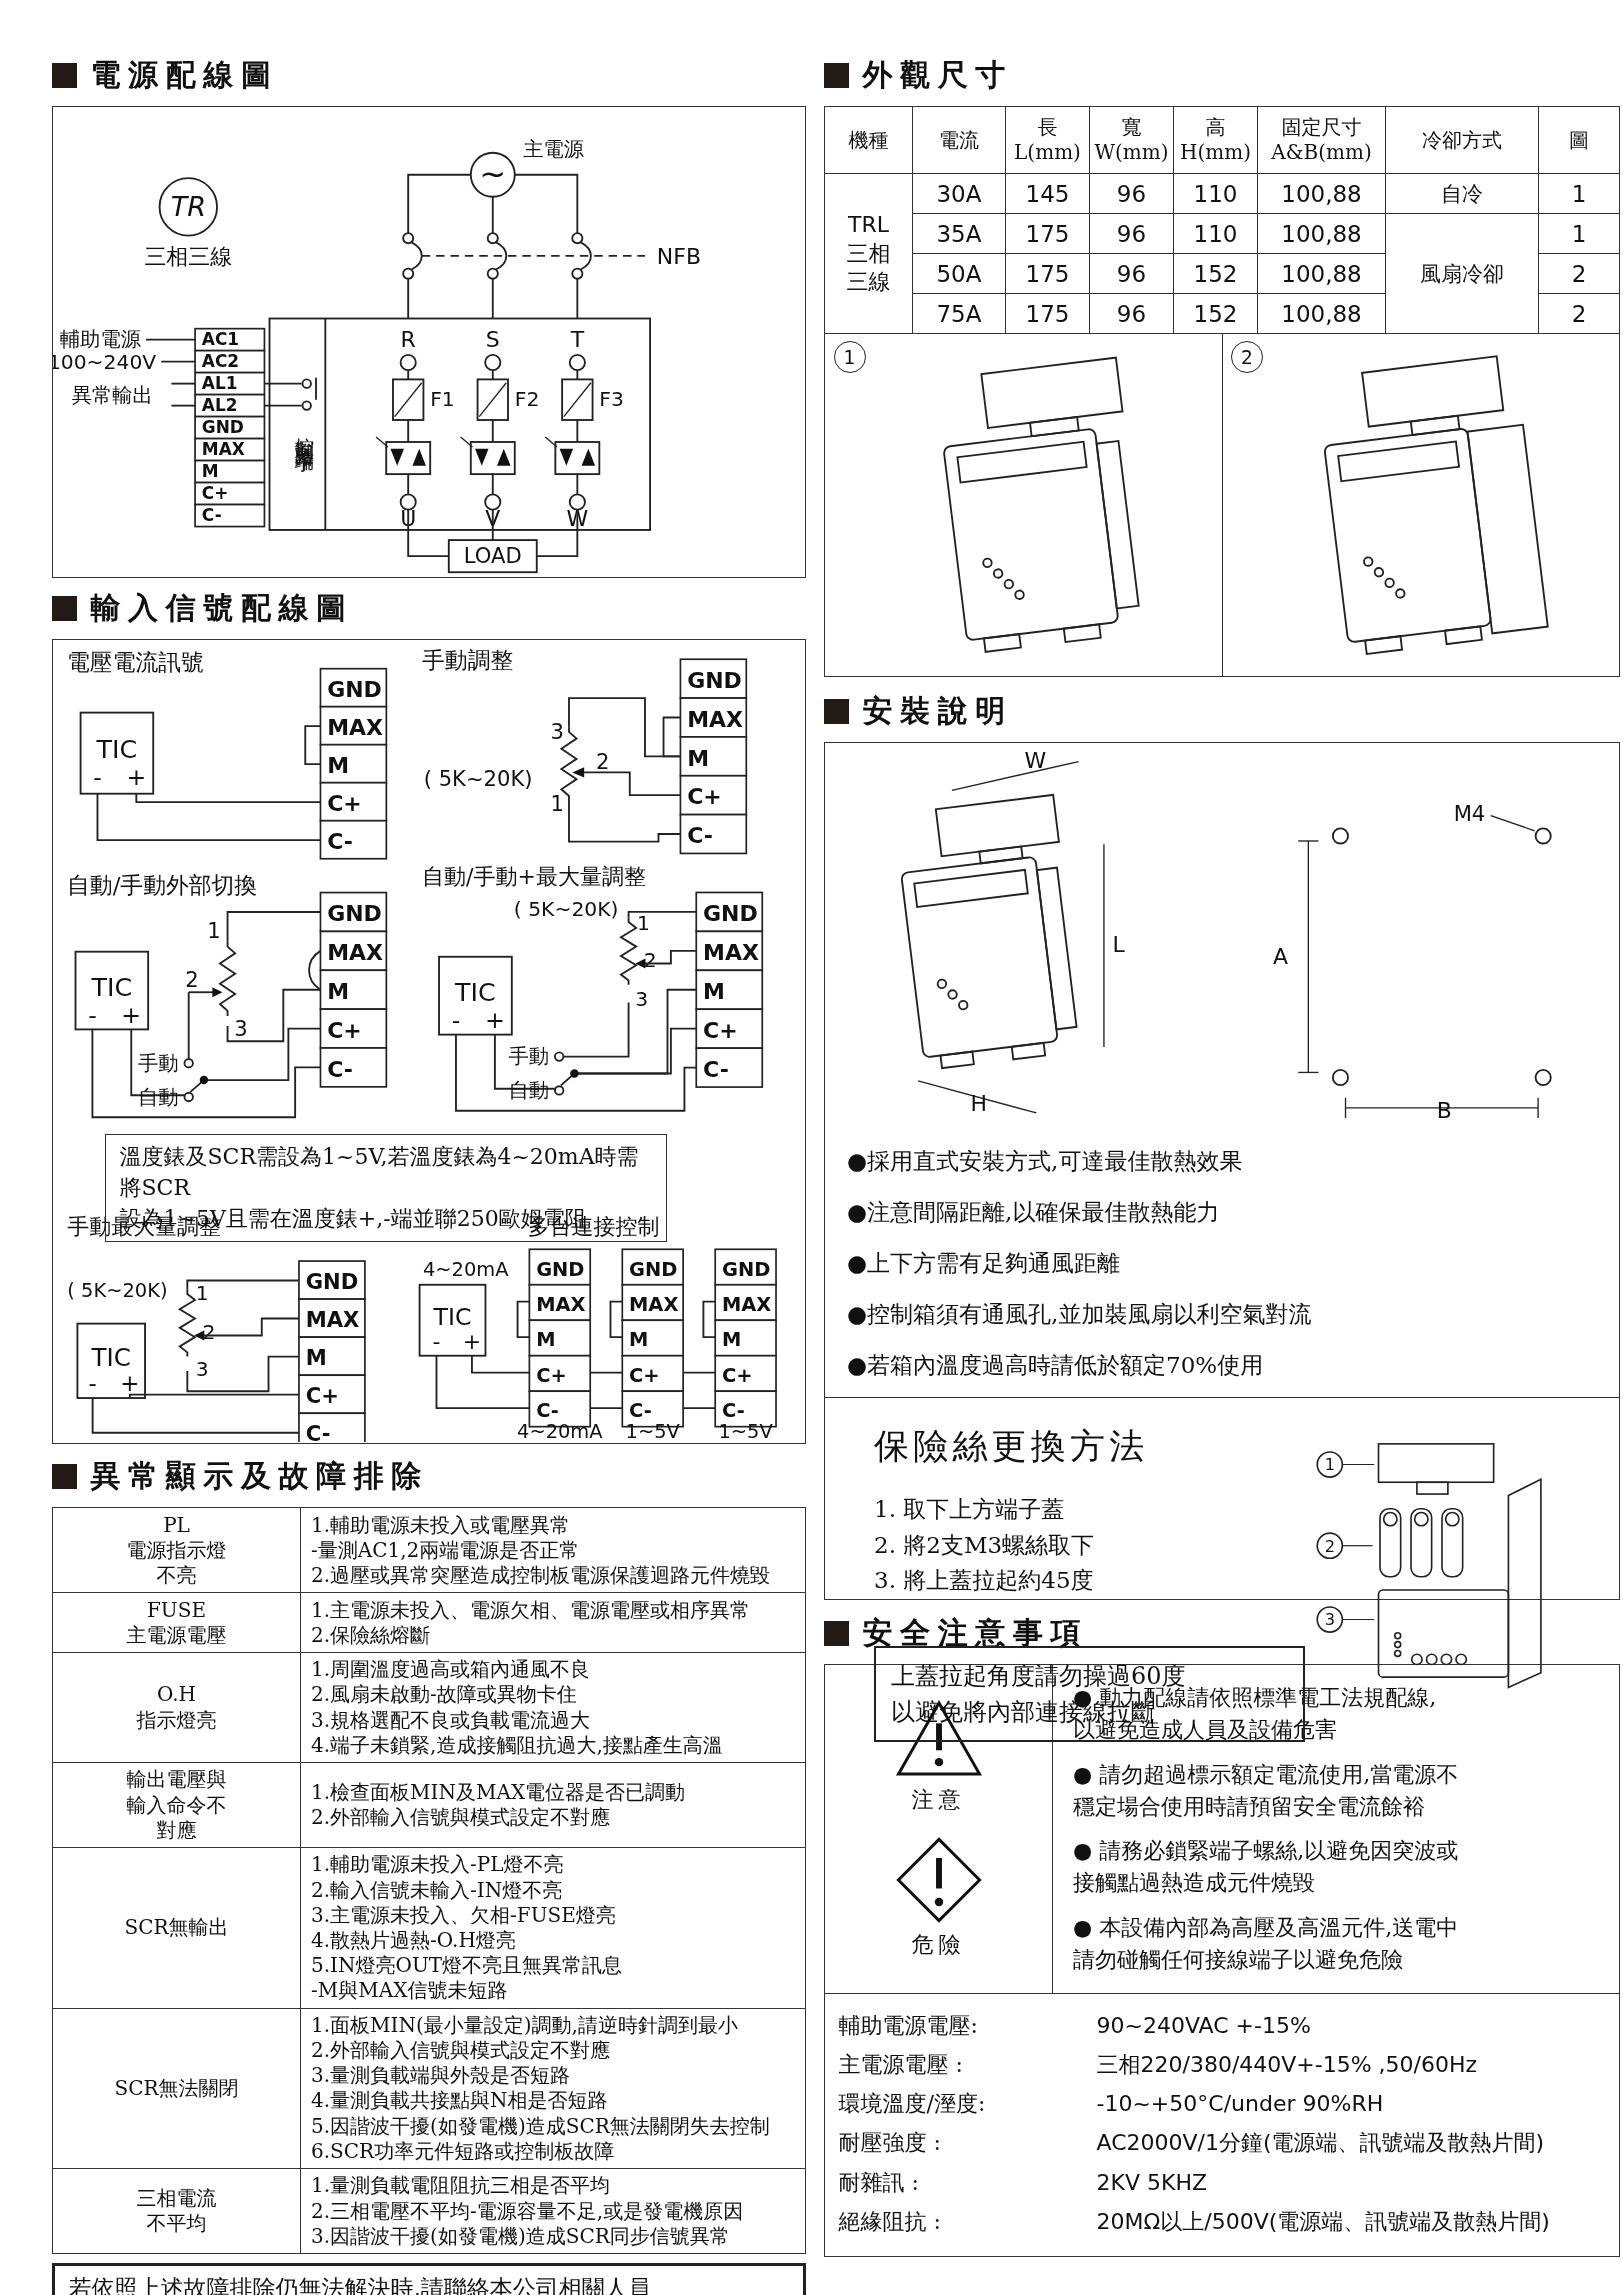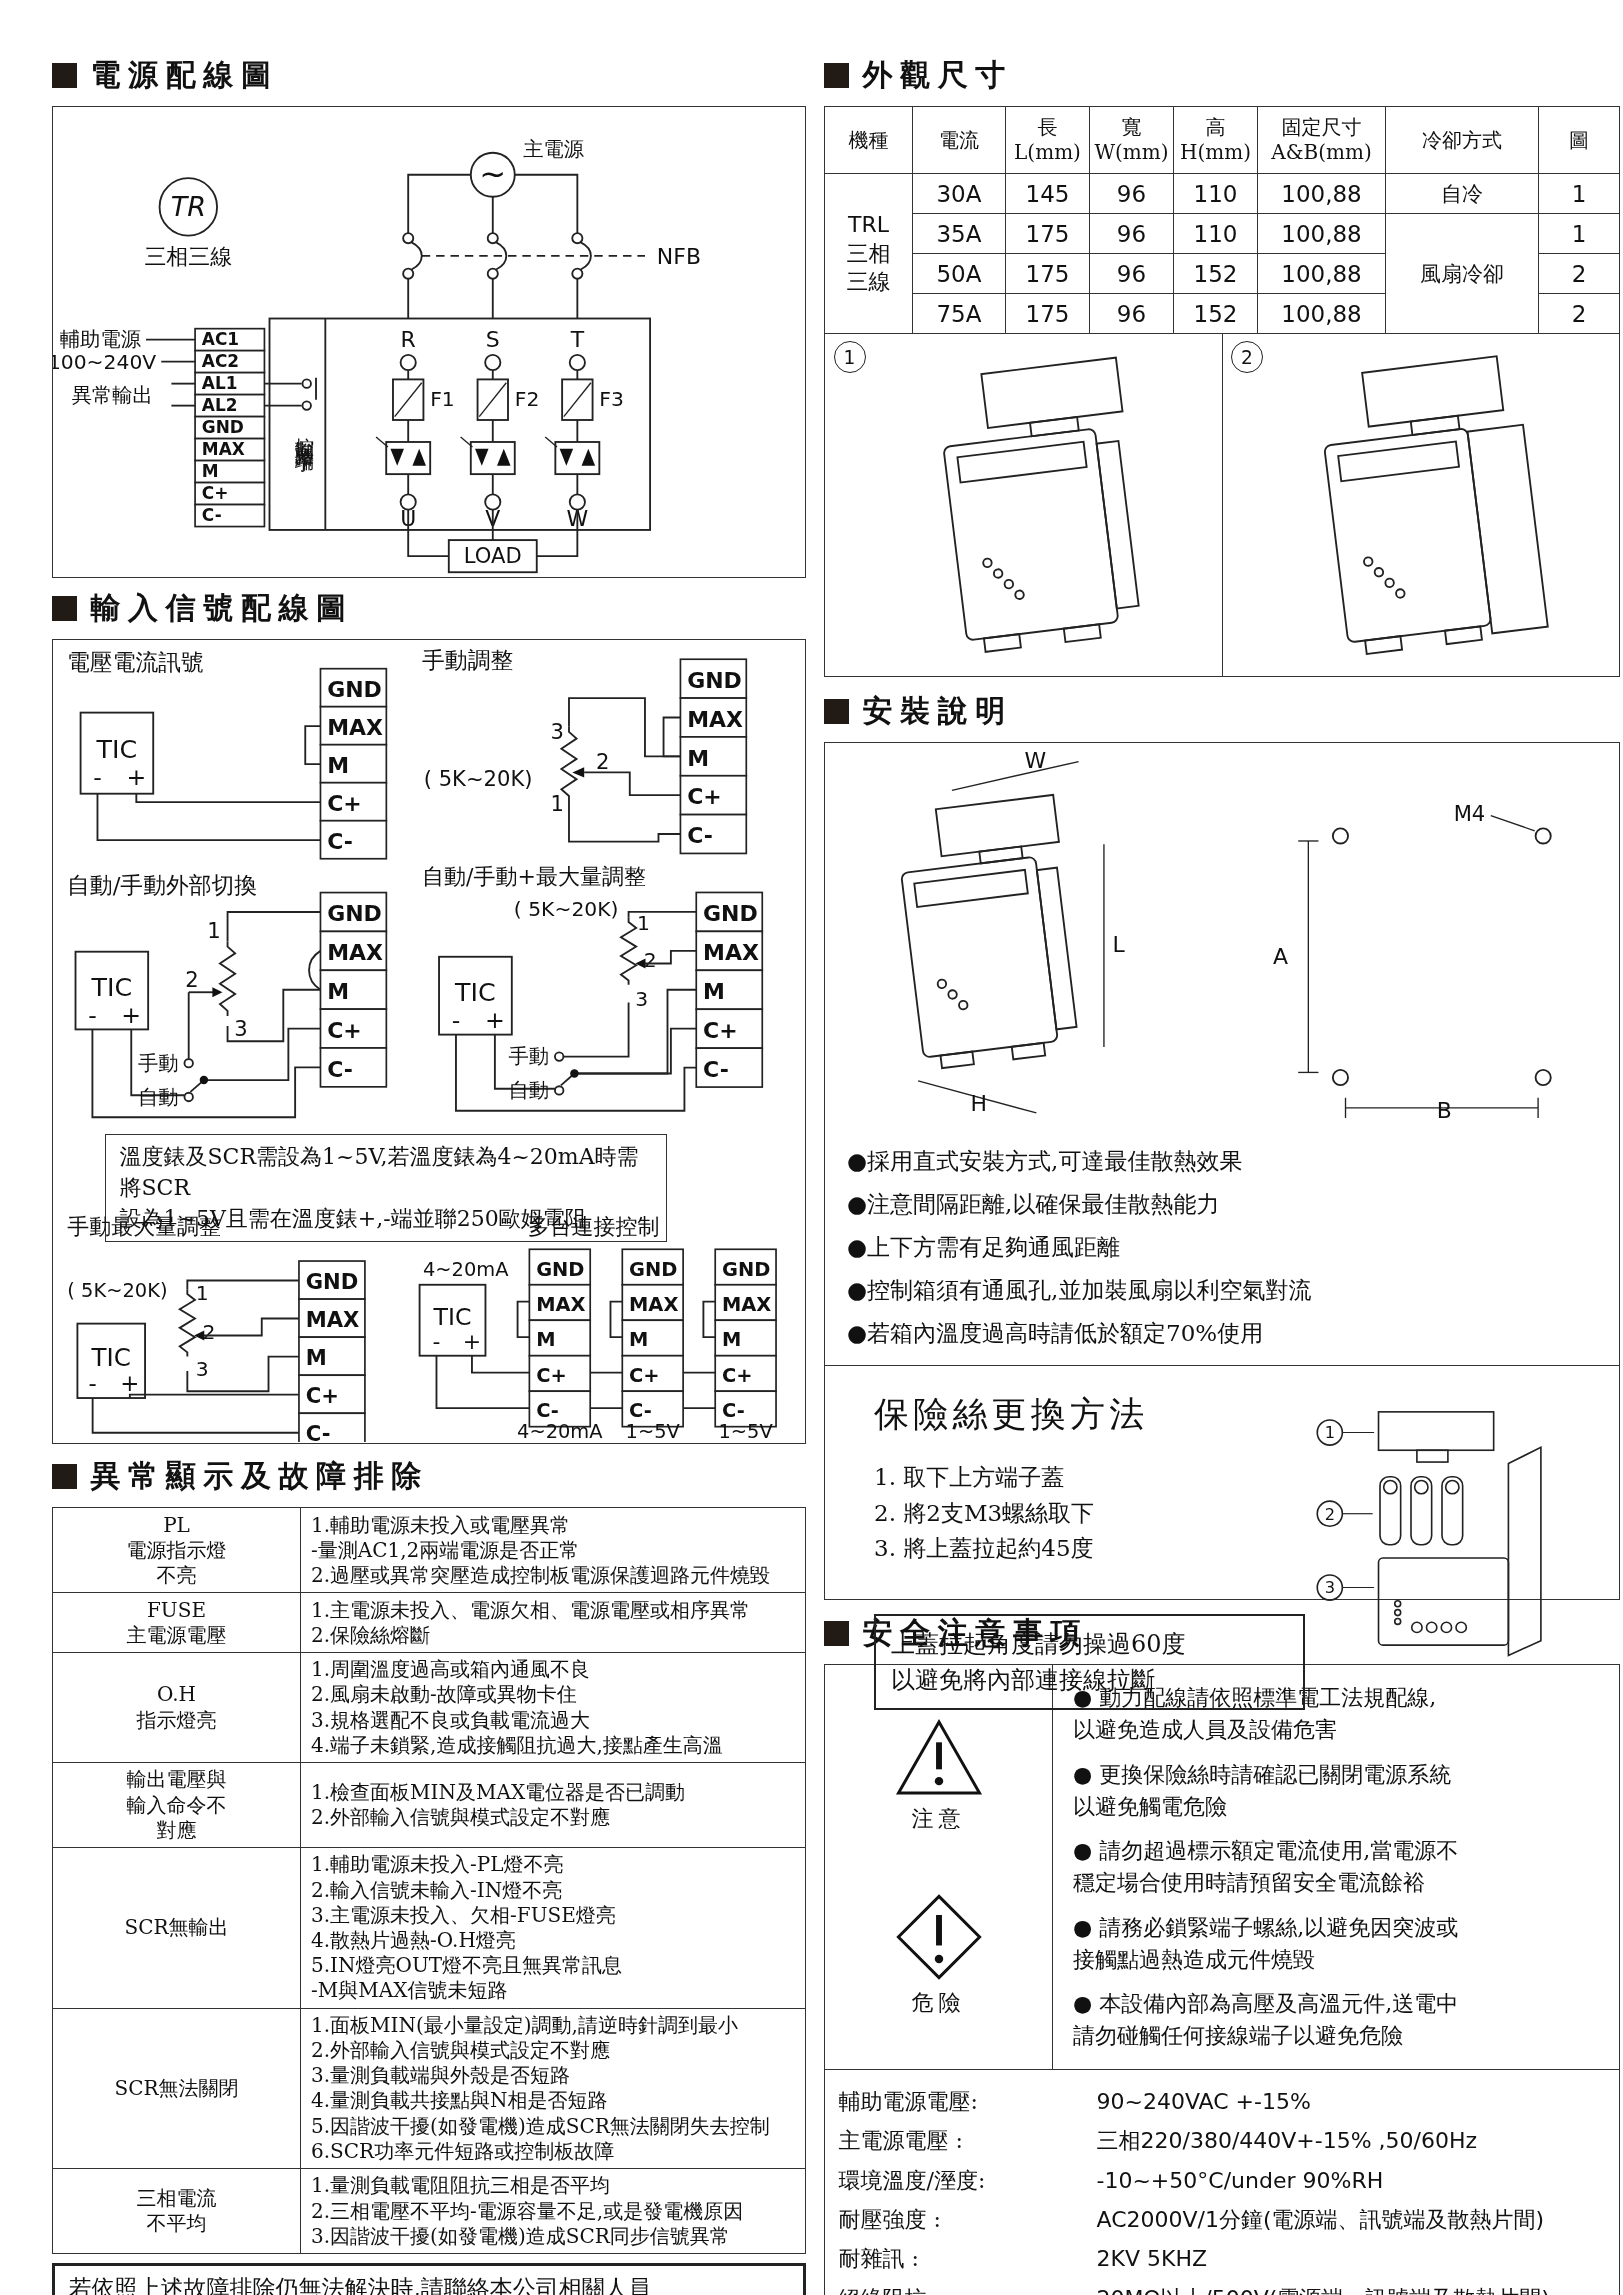--- a/index.html
+++ b/index.html
@@ -33,21 +33,21 @@
   .dims .hd{font-family:"DejaVu Serif",serif;font-size:20px;line-height:1.25;height:64px;}
   .dims .dv{font-size:23px;height:37px;}
   .dims .mod{font-size:22px;line-height:1.3;}
   .dims .cool{font-family:"DejaVu Serif",serif;font-size:21px;}
   .panels{display:flex;border:1.7px solid #333;border-top:none;height:342px;}
   .panel{flex:1;position:relative;}
   .panel + .panel{border-left:1.7px solid #333;}
   .callout{display:inline-flex;width:30px;height:30px;border:1.7px solid #222;border-radius:50%;align-items:center;justify-content:center;font-size:18.6px;background:#fff;flex:0 0 auto;}
   .panel .callout{position:absolute;left:8.5px;top:6.8px;}
   .install-box{height:856px;position:relative;}
-  .blist{padding:1.7px 0 8.5px 22px;display:flex;flex-direction:column;gap:11px;}
+  .blist{padding:1.7px 0 8.5px 22px;display:flex;flex-direction:column;gap:19px;}
   .blist div{font-family:"DejaVu Serif",serif;font-size:23px;line-height:1.4;}
   .divline{border:0;border-top:1.7px solid #333;margin:6.8px 0;}
   .fusearea{display:flex;}
   .fuse-left{width:52%;padding:18.6px 0 0 49px;}
   .fuse-title{font-family:"DejaVu Serif",serif;font-size:35px;letter-spacing:4.2px;margin-bottom:22px;}
   .fuse-steps{font-family:"DejaVu Serif",serif;font-size:23px;line-height:1.55;white-space:pre-line;}
   .fuse-note{border:2.5px solid #222;margin-top:47px;padding:10px 15px;font-family:"DejaVu Serif",serif;font-size:24px;line-height:1.5;white-space:pre-line;width:397px;}
   .safety-box{min-height:499px;}
   .warn{display:flex;border-bottom:1.7px solid #333;}
   .warn-icons{width:227px;border-right:1.7px solid #333;display:flex;flex-direction:column;align-items:center;justify-content:space-around;padding:22px 0;}
@@ -769,22 +769,20 @@
               <polygon points="52,4 100,52 52,100 4,52" fill="none" stroke="#111" stroke-width="3.5"></polygon>
               <line x1="52" y1="26" x2="52" y2="62" stroke="#111" stroke-width="7"></line>
               <circle cx="52" cy="78" r="5" fill="#111"></circle>
             </svg>
             <div class="icon-label">危險</div>
           </div>
         </div>
         <div class="warn-bullets">
           <div>● 動力配線請依照標準電工法規配線,
    以避免造成人員及設備危害</div>
-          <div>● 更換保險絲時請確認已關閉電源系統
-   以避免觸電危險</div>
           <div>● 請勿超過標示額定電流使用,當電源不
    穩定場合使用時請預留安全電流餘裕</div>
           <div>● 請務必鎖緊端子螺絲,以避免因突波或
    接觸點過熱造成元件燒毀</div>
           <div>● 本設備內部為高壓及高溫元件,送電中
    請勿碰觸任何接線端子以避免危險</div>
         </div>
       </div>
       <div class="specs">
         <div class="spec">

